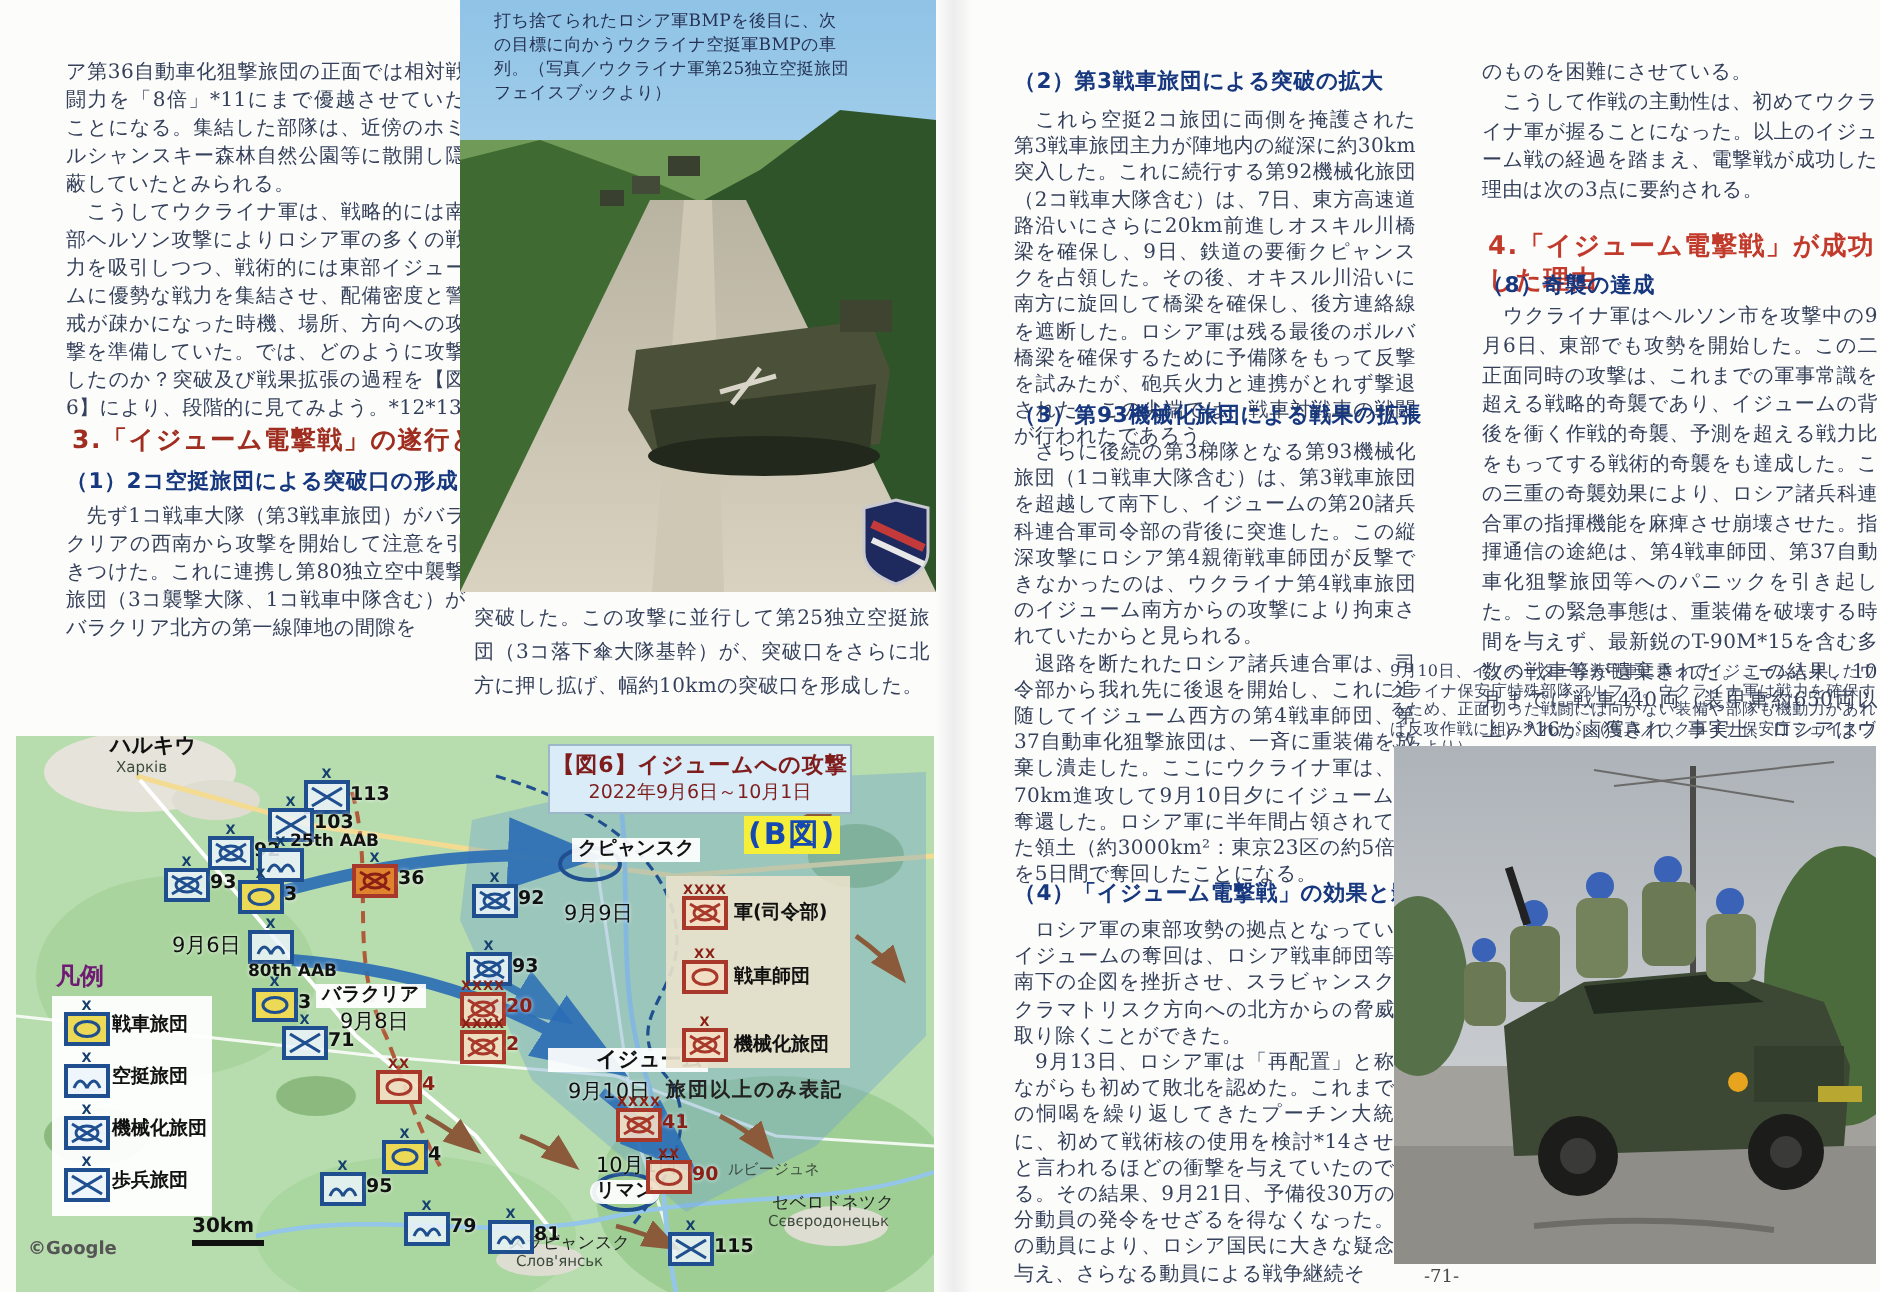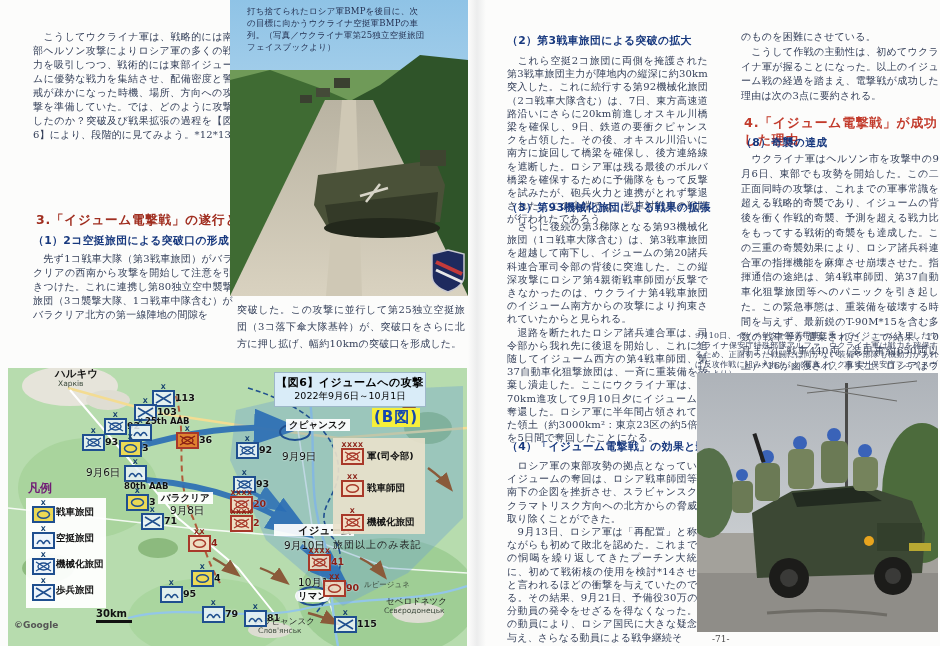--- a/index.html
+++ b/index.html
@@ -21,21 +21,21 @@
   .h-red2{color:#c23a2b;}
   .h-blue{position:absolute;color:#17387e;font-weight:bold;font-size:10.8px;letter-spacing:.4px;
           font-family:"DejaVu Sans","Liberation Sans",sans-serif;}
   .caption{position:absolute;color:#253253;font-size:8.5px;line-height:12px;letter-spacing:.2px;}
   .caption2{position:absolute;color:#3a4560;font-size:8px;line-height:9.6px;letter-spacing:.1px;text-align:justify;}
   .pagenum{position:absolute;color:#4a4a4a;font-size:9px;}
   
   #map{position:absolute;left:8px;top:368px;width:459px;height:278px;background:#b7dcae;overflow:hidden;
        font-family:"DejaVu Sans","Liberation Sans",sans-serif;}
   .map-title{position:absolute;left:266px;top:4px;width:150px;background:#d9ecf8;border:1px solid #9db7c8;
-             text-align:center;color:#000000;padding:2px 0 3px 0;}
+             text-align:center;color:#7f1d1d;padding:2px 0 3px 0;}
   .map-title .t1{font-size:11px;font-weight:bold;letter-spacing:.5px;}
   .map-title .t2{font-size:9.5px;}
   .bzu{position:absolute;left:364px;top:40px;background:#f6ef3a;color:#1548b0;font-weight:bold;
        font-size:15px;padding:0 2px;letter-spacing:1px;}
   .city{position:absolute;background:rgba(255,255,255,.92);color:#111;font-weight:bold;font-size:9.5px;
         padding:0 3px;line-height:12px;white-space:nowrap;}
   .cyr{position:absolute;color:#3c4a3c;font-size:7.5px;white-space:nowrap;}
   .mdate{position:absolute;color:#101010;font-weight:normal;font-size:10.5px;white-space:nowrap;
          text-shadow:0 0 2px rgba(255,255,255,.9);}
   .unit{position:absolute;width:19px;height:13px;border:2px solid #1f4f8f;background:rgba(235,243,250,.85);}
@@ -48,31 +48,32 @@
   .unit.red .ech{color:#8a1f15;}
   .unit.red .num{color:#8a1f15;}
   .unit.orange{border-color:#a8392a;background:#e0832f;}
   .unit.yellow{background:#ecd955;}
   .leg-right{position:absolute;left:325px;top:70px;width:92px;height:96px;background:rgba(232,225,203,.92);}
   .leg-left-title{position:absolute;left:20px;top:112px;font-size:12px;font-weight:bold;color:#701a75;}
   .leg-left{position:absolute;left:18px;top:130px;width:80px;height:110px;background:rgba(255,255,255,.95);}
   .leg-item{position:relative;height:26px;}
   .leg-item .unit{left:6px;top:8px;}
   .leg-item .lab{position:absolute;left:30px;top:8px;font-size:9.5px;font-weight:bold;color:#111;white-space:nowrap;}
-  .leg-note{position:absolute;left:325px;top:170px;font-size:10px;font-weight:normal;color:#222;letter-spacing:1px;}
+  .leg-note{position:absolute;left:325px;top:170px;font-size:10px;font-weight:bold;color:#222;letter-spacing:1px;}
   .gmark{position:absolute;left:6px;top:252px;font-size:9px;color:#555;font-weight:bold;}
   .mscale{position:absolute;left:88px;top:240px;color:#111;font-size:10px;font-weight:bold;}
   .mscale .bar{display:block;width:36px;height:3px;background:#111;margin-top:1px;}
 </style>
 </head>
 <body>
 
 <div class="crease"></div>
 
 <div class="para" style="left:33px;top:30px;width:200px;">
+  <p>ア第36自動車化狙撃旅団の正面では相対戦闘力を「8倍」*11にまで優越させていたことになる。集結した部隊は、近傍のホミルシャンスキー森林自然公園等に散開し隠蔽していたとみられる。</p>
   <p>　こうしてウクライナ軍は、戦略的には南部ヘルソン攻撃によりロシア軍の多くの戦力を吸引しつつ、戦術的には東部イジュームに優勢な戦力を集結させ、配備密度と警戒が疎かになった時機、場所、方向への攻撃を準備していた。では、どのように攻撃したのか？突破及び戦果拡張の過程を【図6】により、段階的に見てみよう。*12*13</p>
 </div>
 <div class="h-red" style="left:36px;top:212px;">3.「イジューム電撃戦」の遂行と過程</div>
 <div class="h-blue" style="left:33px;top:234px;">（1）2コ空挺旅団による突破口の形成</div>
 <div class="para" style="left:33px;top:252px;width:200px;">
   <p>　先ず1コ戦車大隊（第3戦車旅団）がバラクリアの西南から攻撃を開始して注意を引きつけた。これに連携し第80独立空中襲撃旅団（3コ襲撃大隊、1コ戦車中隊含む）がバラクリア北方の第一線陣地の間隙を</p>
 </div>
 
 <div class="abs" style="left:230px;top:0;width:238px;height:296px;border-radius:13px;">
   <svg width="238" height="296">

